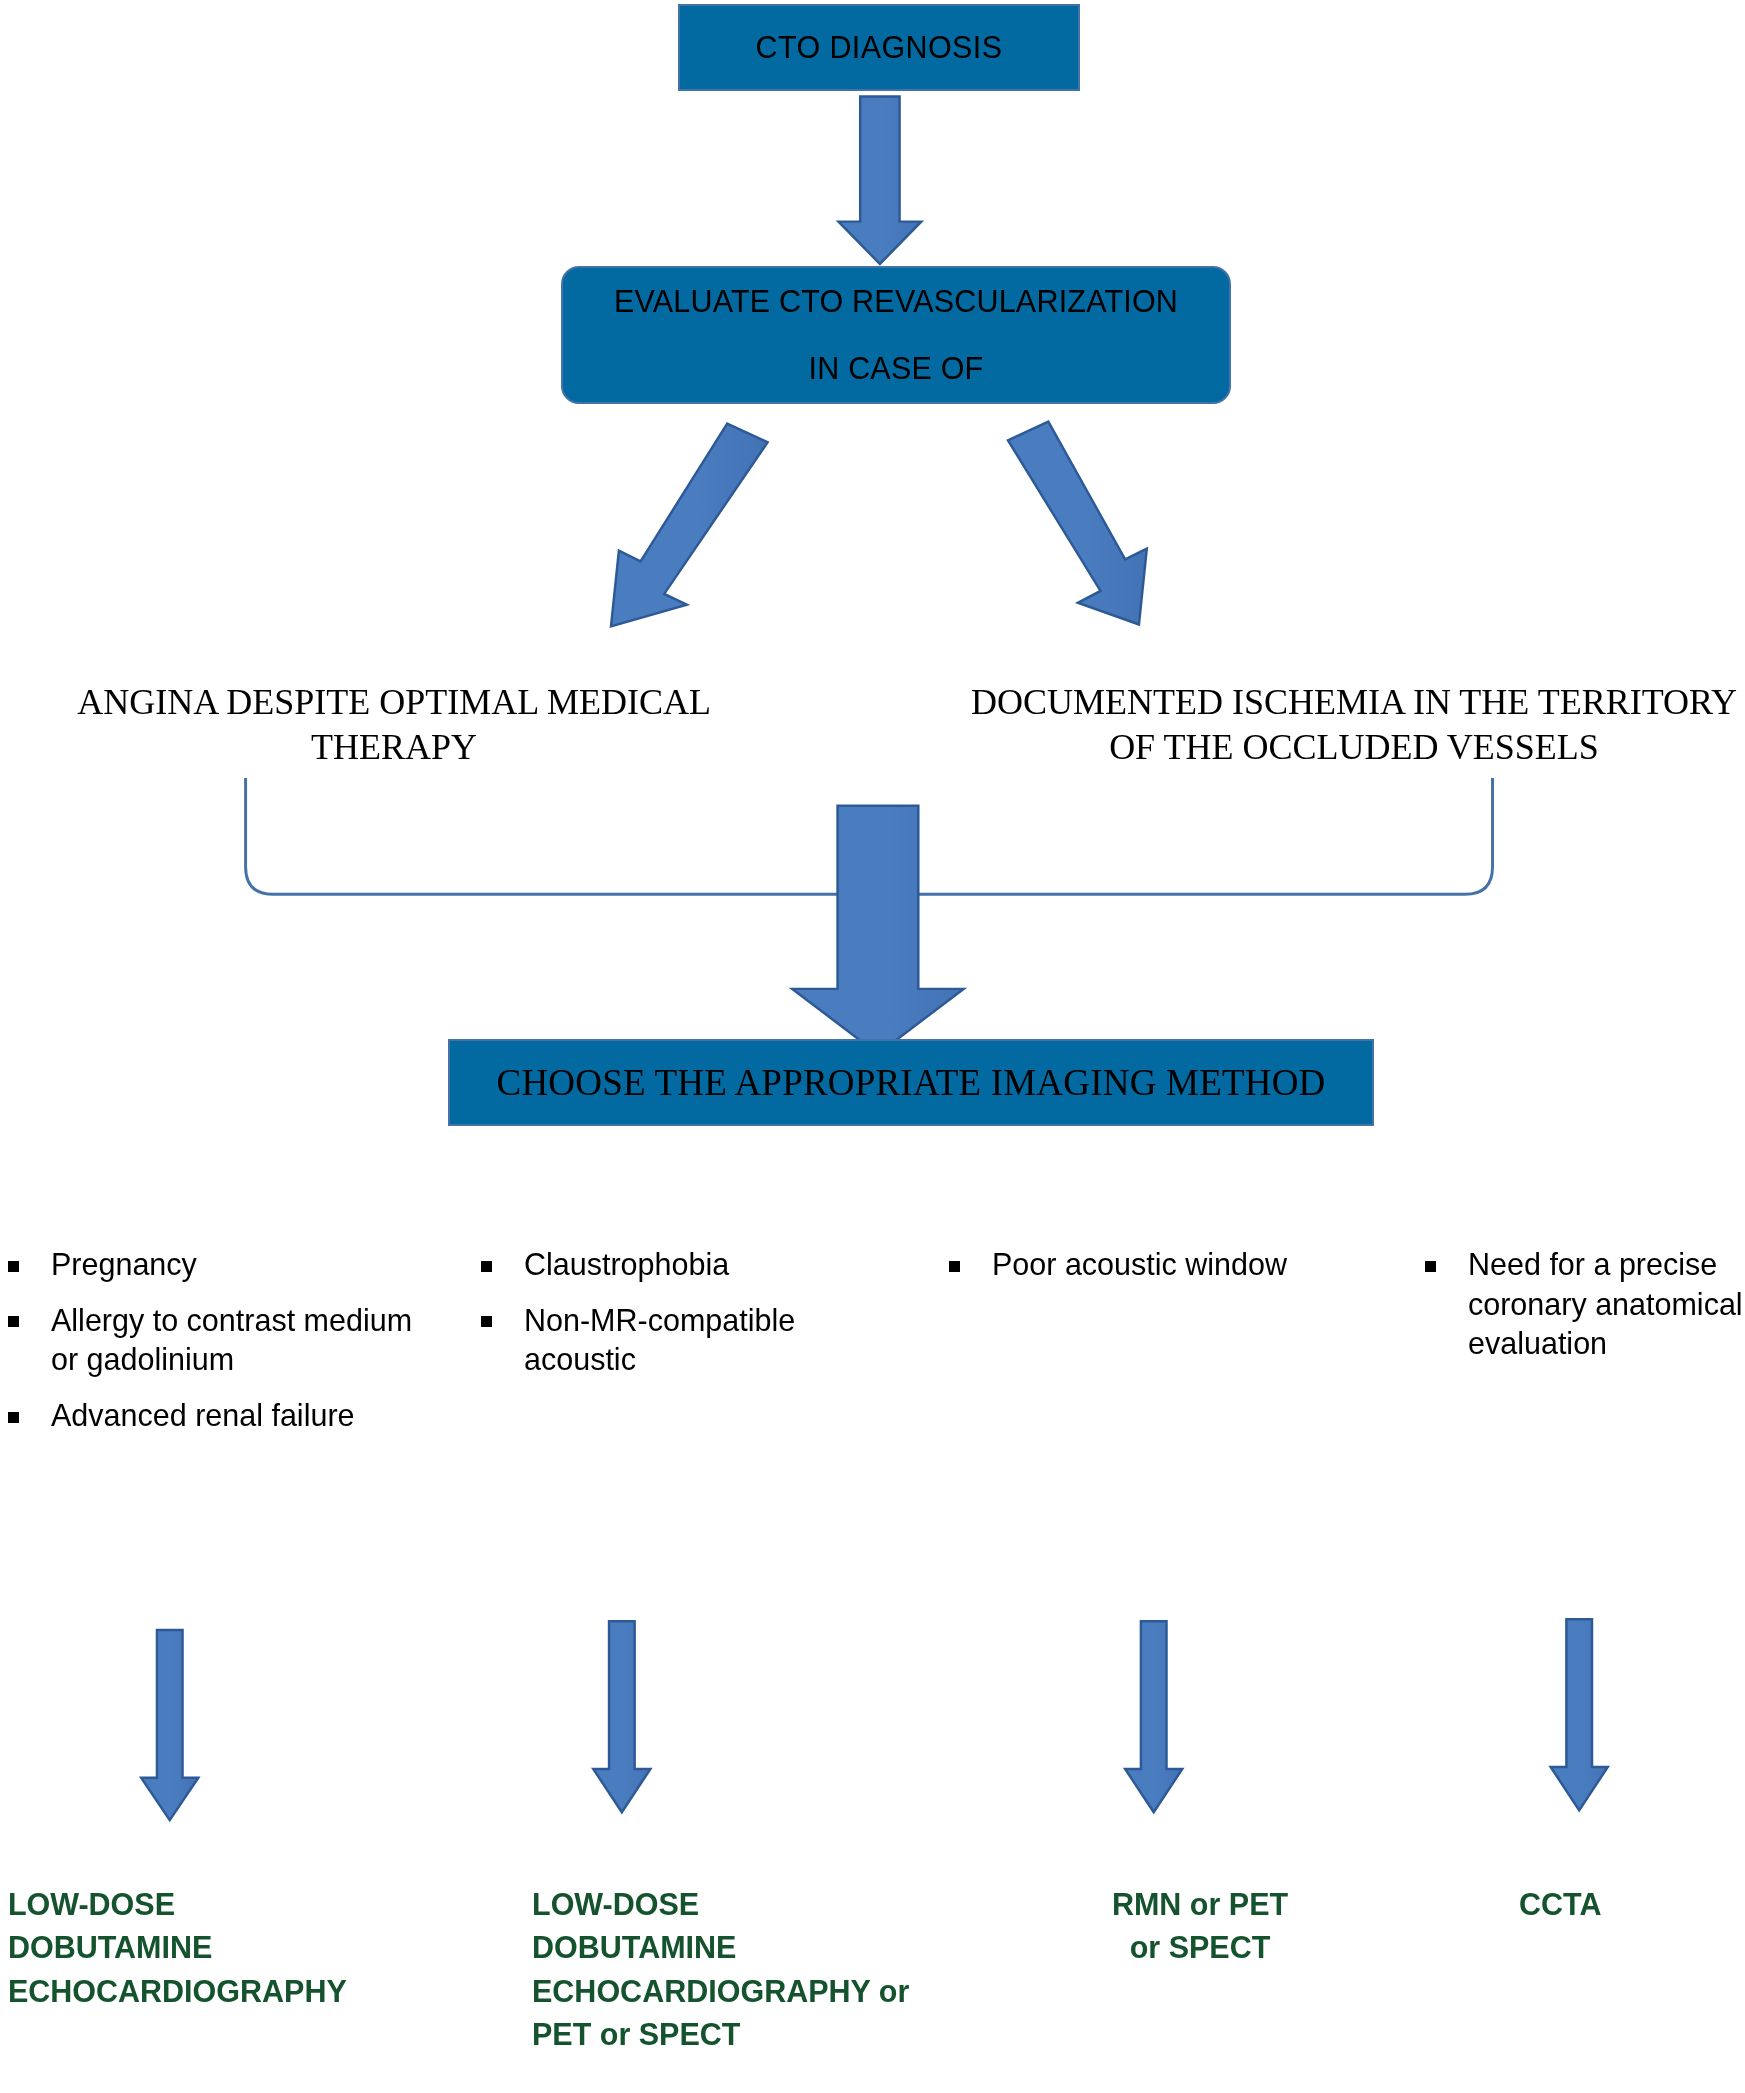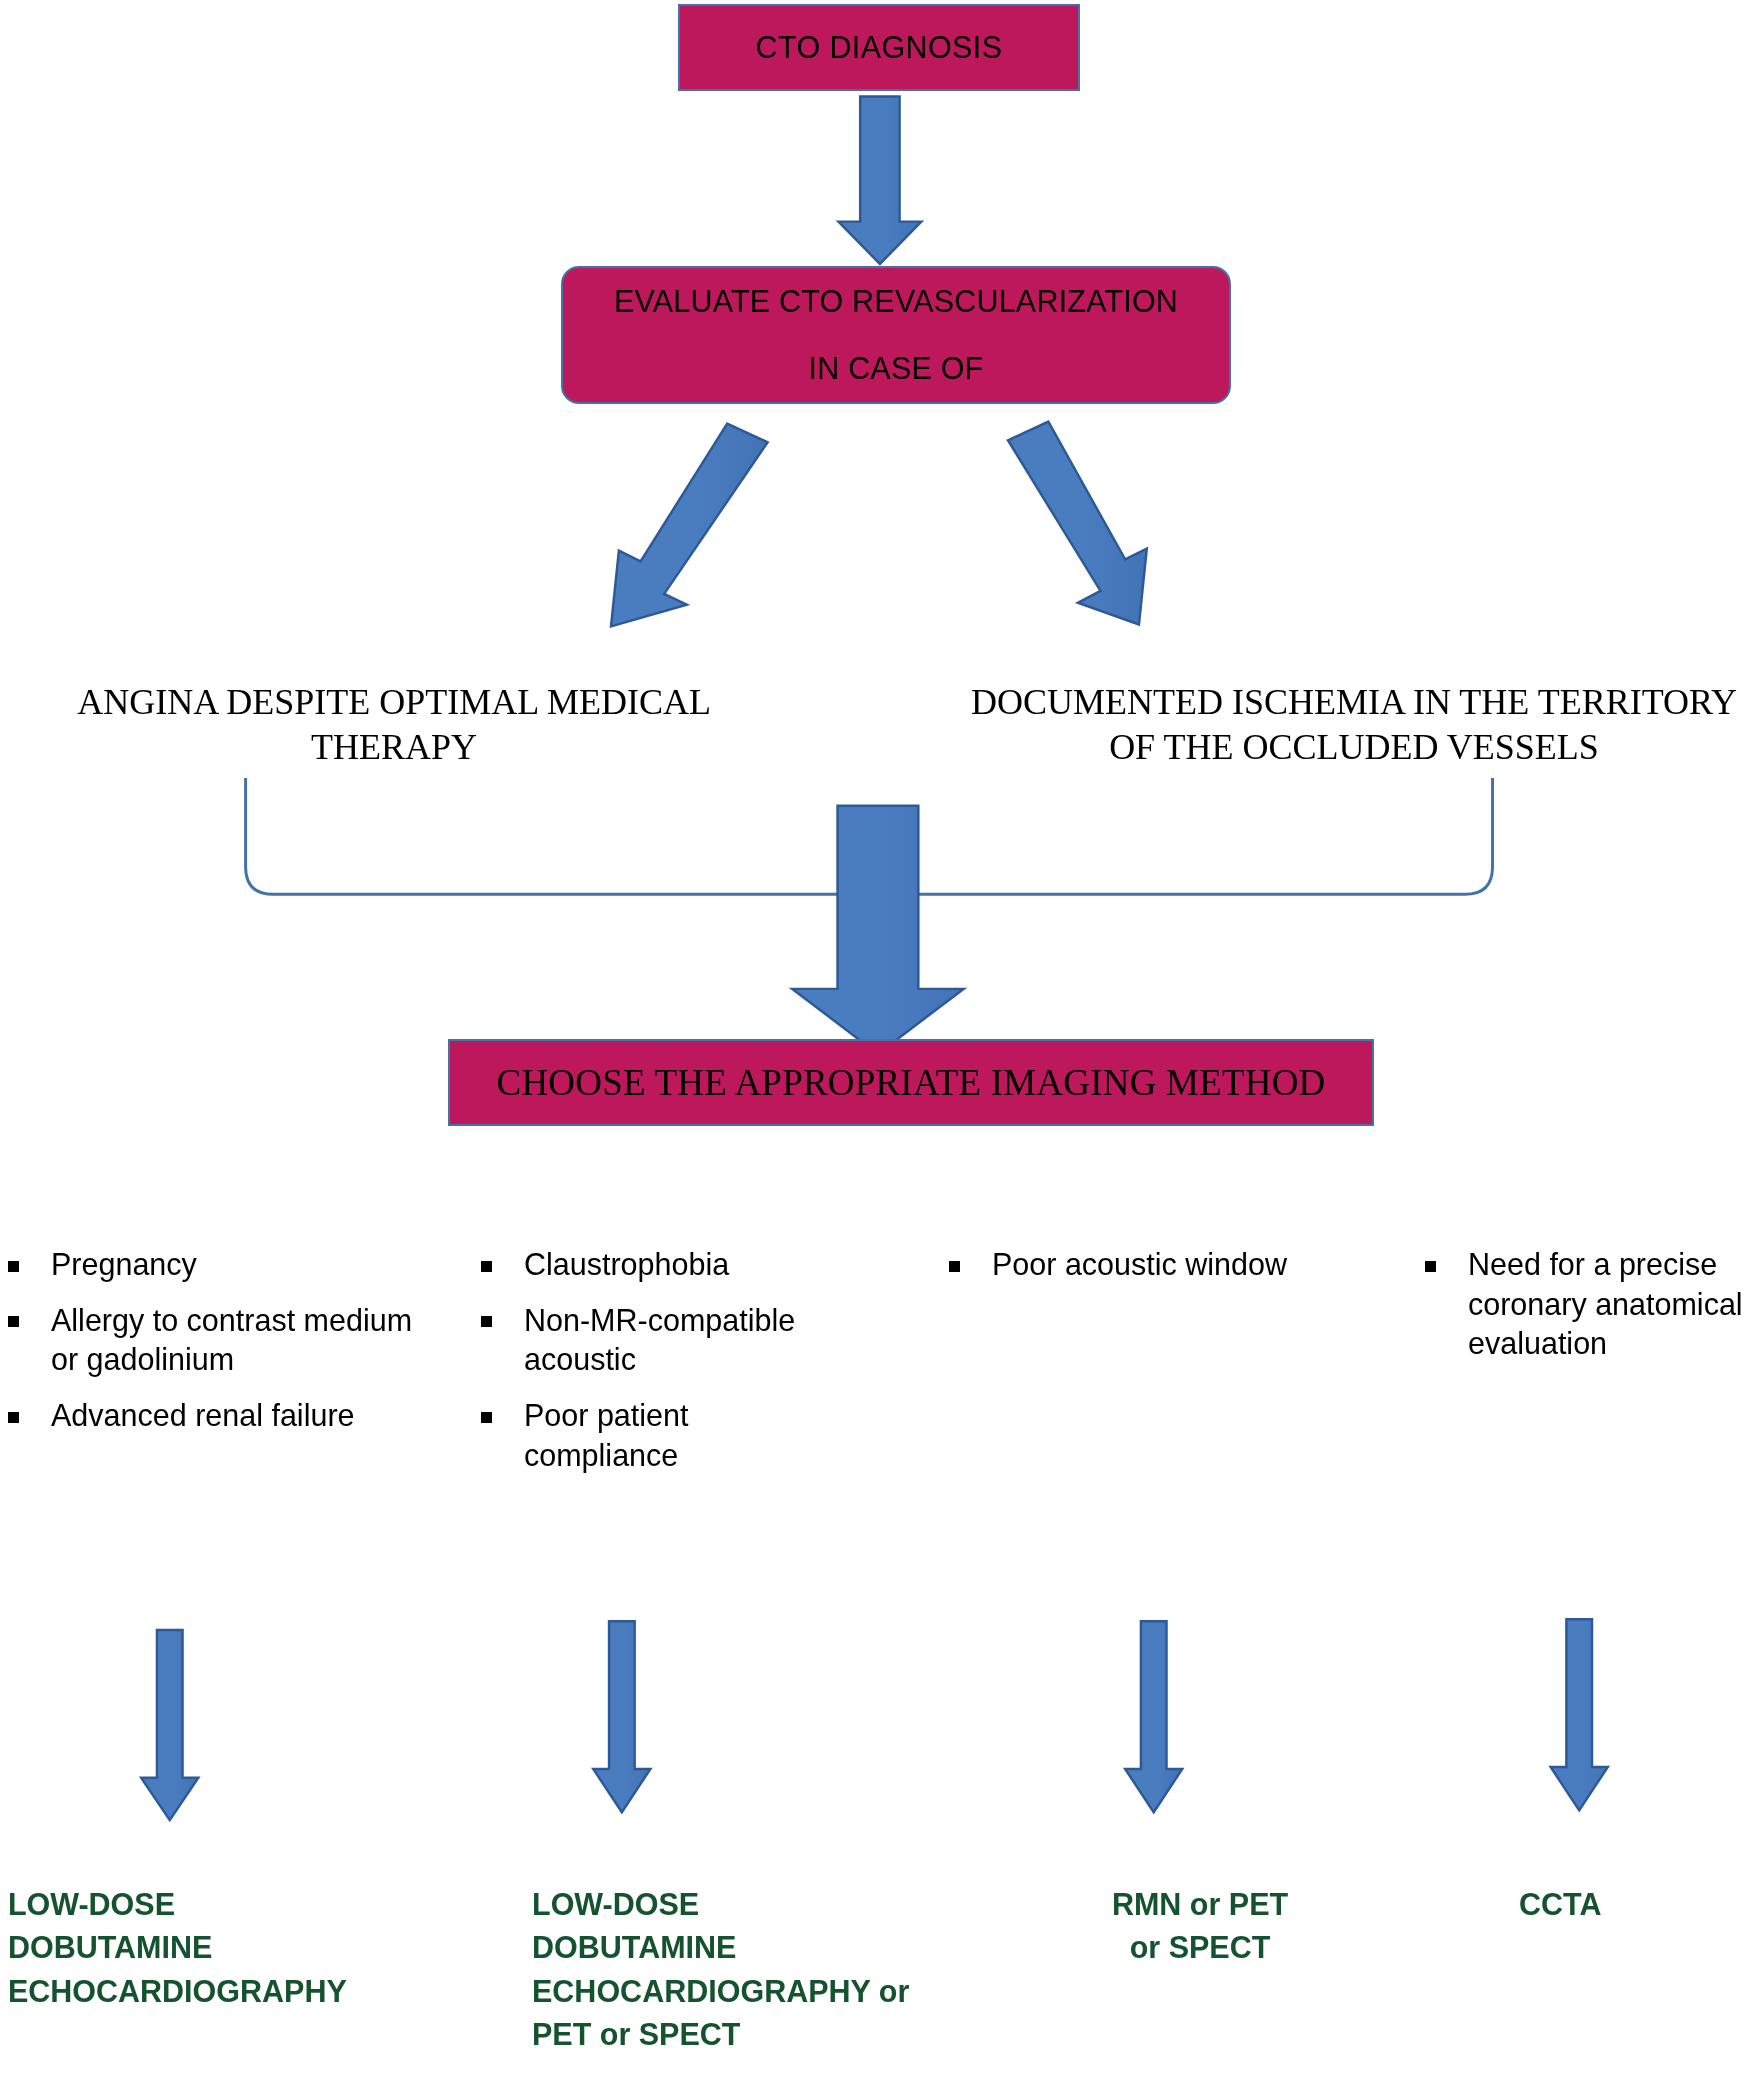--- a/index.html
+++ b/index.html
@@ -16,21 +16,21 @@
     width: 1746px;
     height: 2093px;
     background: #ffffff;
     overflow: hidden;
   }
 
   
   .pbox {
     position: absolute;
     box-sizing: border-box;
-    background: #be185d;
+    background: #0369a1;
     border: 2px solid #4472a8;
     display: flex;
     flex-direction: column;
     align-items: center;
     justify-content: center;
     color: #000000;
     text-align: center;
   }
   .pbox .line {
     display: block;
@@ -207,21 +207,20 @@
       <li>Pregnancy</li>
       <li>Allergy to contrast medium or gadolinium</li>
       <li>Advanced renal failure</li>
     </ul>
   </div>
 
   <div class="bullet-col" id="col-2">
     <ul>
       <li>Claustrophobia</li>
       <li>Non-MR-compatible acoustic</li>
-      <li>Poor patient compliance</li>
     </ul>
   </div>
 
   <div class="bullet-col" id="col-3">
     <ul>
       <li>Poor acoustic window</li>
     </ul>
   </div>
 
   <div class="bullet-col" id="col-4">

